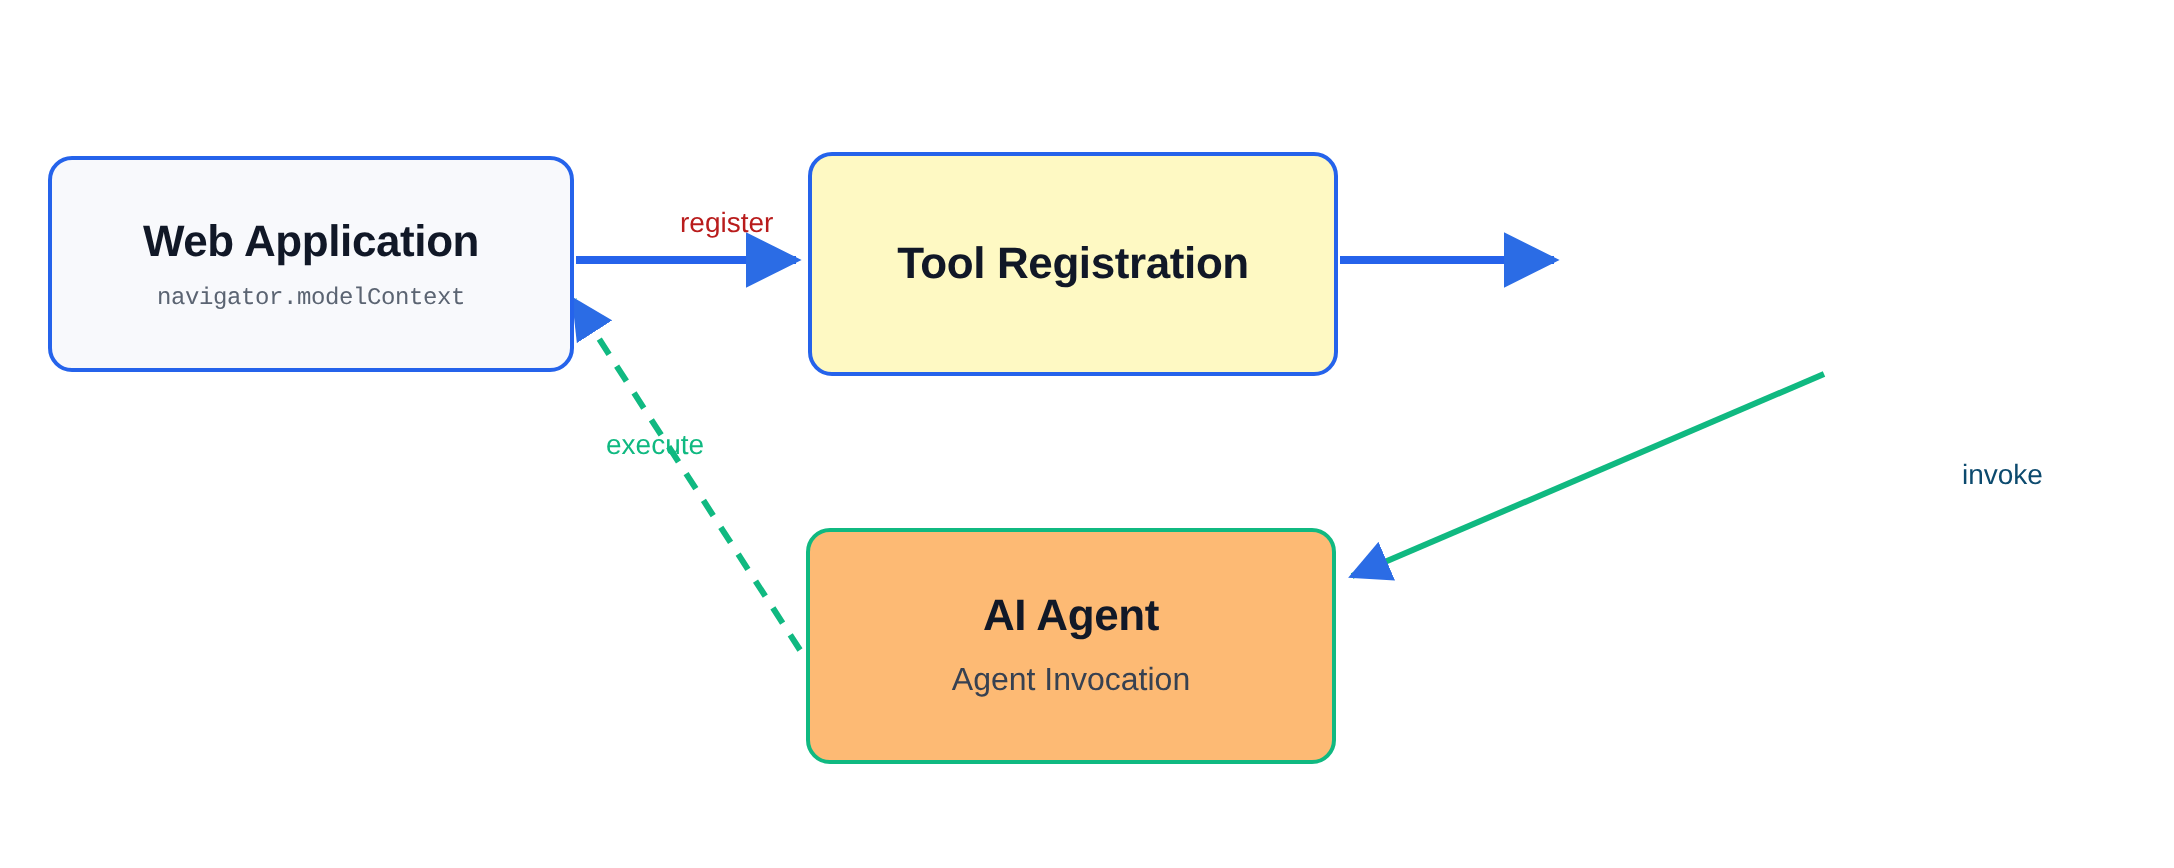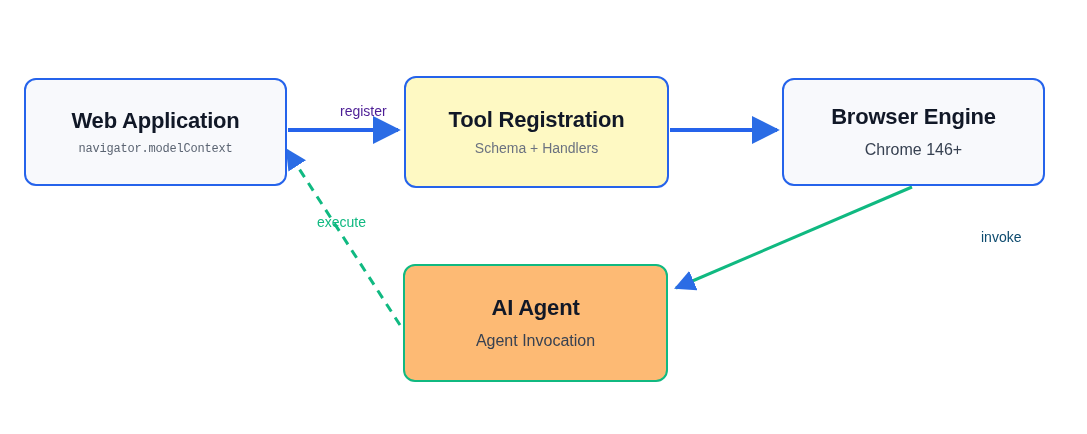--- a/index.html
+++ b/index.html
@@ -86,24 +86,24 @@
   }
 
   .edge-label {
     position: absolute;
     font-size: 14px;
     white-space: nowrap;
     z-index: 4;
   }
   #edge-label-register {
     left: 340px; top: 103px;
-    color: #4c1d95;
+    color: #b91c1c;
   }
   #edge-label-execute {
-    left: 317px; top: 214px;
+    left: 303px; top: 214px;
     color: #10b981;
   }
   #edge-label-invoke {
     left: 949px; top: 229px;
     color: #0c4a6e;
     padding-left: 32px;
   }
 </style>
 </head>
 <body>
@@ -126,27 +126,22 @@
     <line x1="400" y1="325" x2="287" y2="150" stroke="#10b981" stroke-width="3" stroke-dasharray="9 7" marker-end="url(#arrow-blue)"></line>
   </svg>
 
   <div class="node" id="node-web-application">
     <div class="title">Web Application</div>
     <div class="mono">navigator.modelContext</div>
   </div>
 
   <div class="node" id="node-tool-registration">
     <div class="title">Tool Registration</div>
-    <div class="sub2">Schema + Handlers</div>
   </div>
 
-  <div class="node" id="node-browser-engine">
-    <div class="title">Browser Engine</div>
-    <div class="sub">Chrome 146+</div>
-  </div>
 
   <div class="node" id="node-ai-agent">
     <div class="title">AI Agent</div>
     <div class="sub">Agent Invocation</div>
   </div>
 
   <div class="edge-label" id="edge-label-register">register</div>
 
   <div class="edge-label" id="edge-label-execute">execute</div>
 

